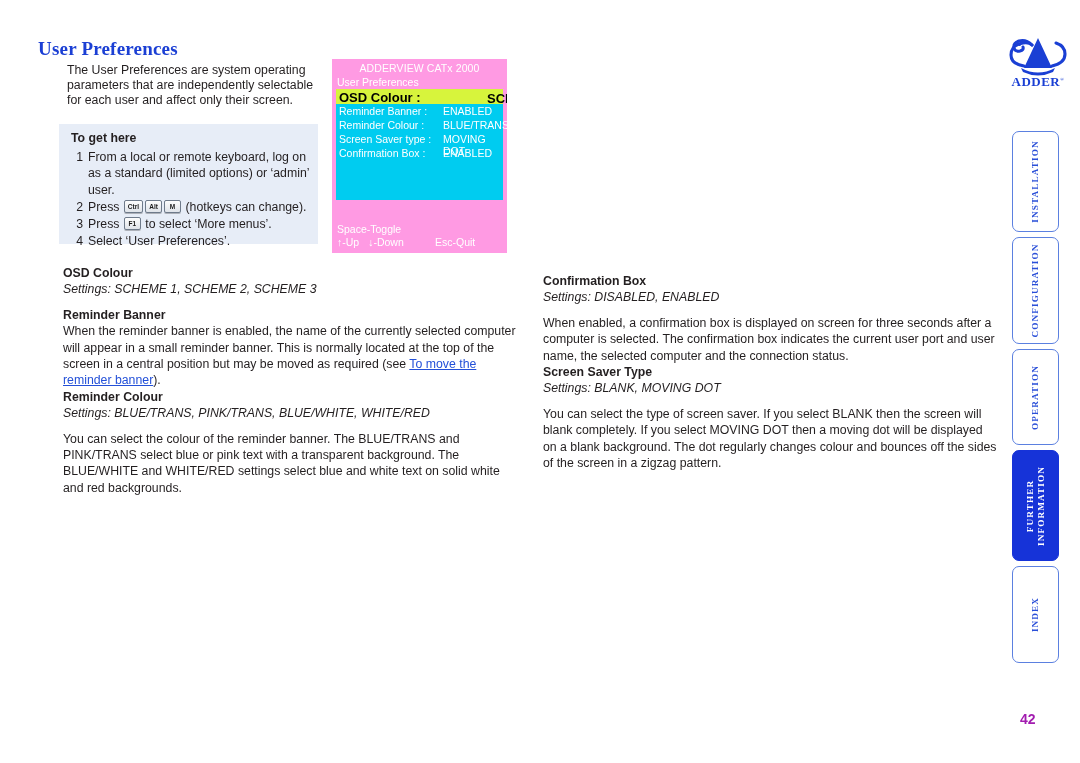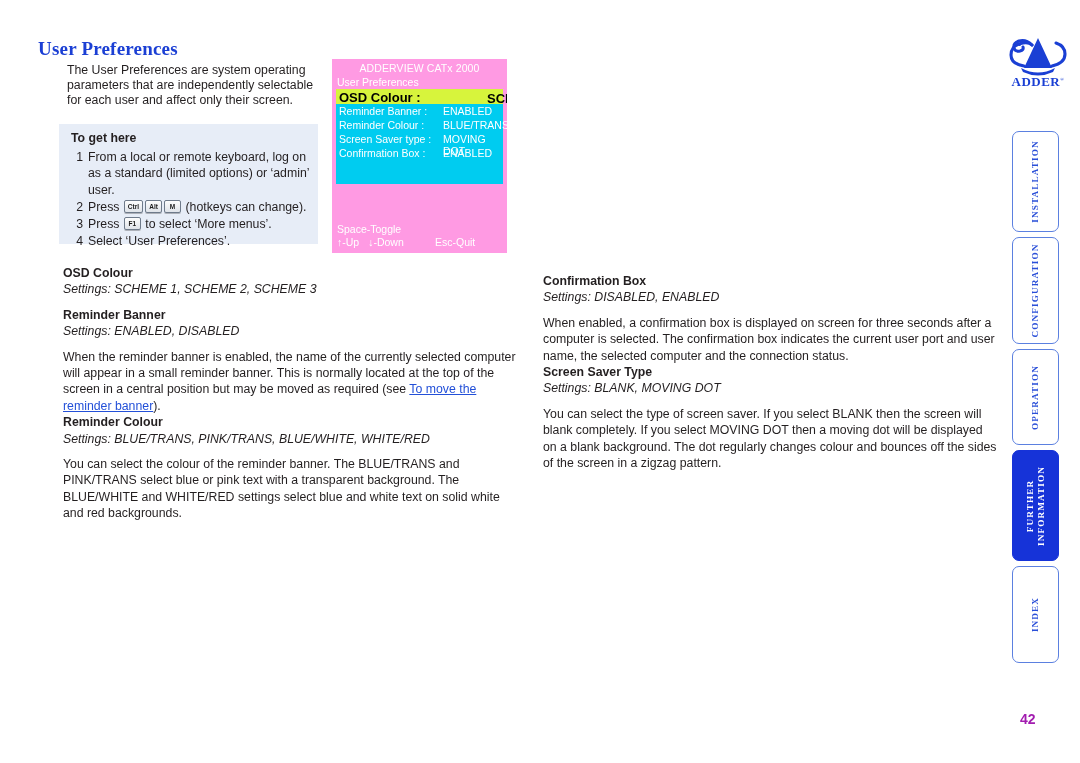--- a/index.html
+++ b/index.html
@@ -138,21 +138,21 @@
     font-weight: bold;
   }
   .osd-highlight .lbl { position: absolute; left: 3px; top: 1px; }
   .osd-highlight .val { position: absolute; left: 107px; top: 2px; margin-left: 44px; }
 
   .osd-body {
     position: absolute;
     left: 4px;
     top: 45px;
     width: 167px;
-    height: 80px;
+    height: 96px;
     background: #00ccf0;
   }
   .osd-row {
     position: absolute;
     left: 3px;
     width: 162px;
     height: 14px;
     font-size: 10.5px;
     color: #ffffff;
   }
@@ -340,21 +340,20 @@
   </div>
 
   <div class="col col-left">
     <div>
       <div class="sec-head">OSD Colour</div>
       <div class="sec-settings">Settings: SCHEME 1, SCHEME 2, SCHEME 3</div>
     </div>
 
     <div>
       <div class="sec-head">Reminder Banner</div>
-      <div class="sec-settings">Settings: ENABLED, DISABLED</div>
       <div class="sec-body"><span>When the reminder banner is enabled, the name of the currently selected computer will appear in a small reminder banner. This is normally located at the top of the screen in a central position but may be moved as required (see </span><a class="xref" href="#">To move the reminder banner</a><span>).</span></div>
     </div>
 
     <div>
       <div class="sec-head">Reminder Colour</div>
       <div class="sec-settings">Settings: BLUE/TRANS, PINK/TRANS, BLUE/WHITE, WHITE/RED</div>
       <div class="sec-body">You can select the colour of the reminder banner. The BLUE/TRANS and PINK/TRANS select blue or pink text with a transparent background. The BLUE/WHITE and WHITE/RED settings select blue and white text on solid white and red backgrounds.</div>
     </div>
   </div>
 

